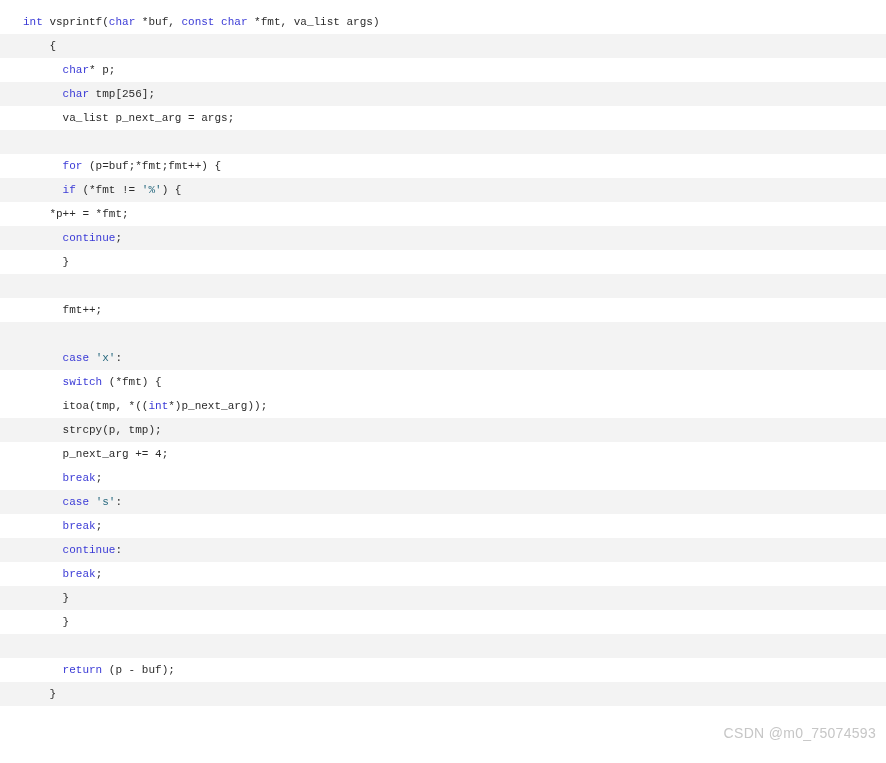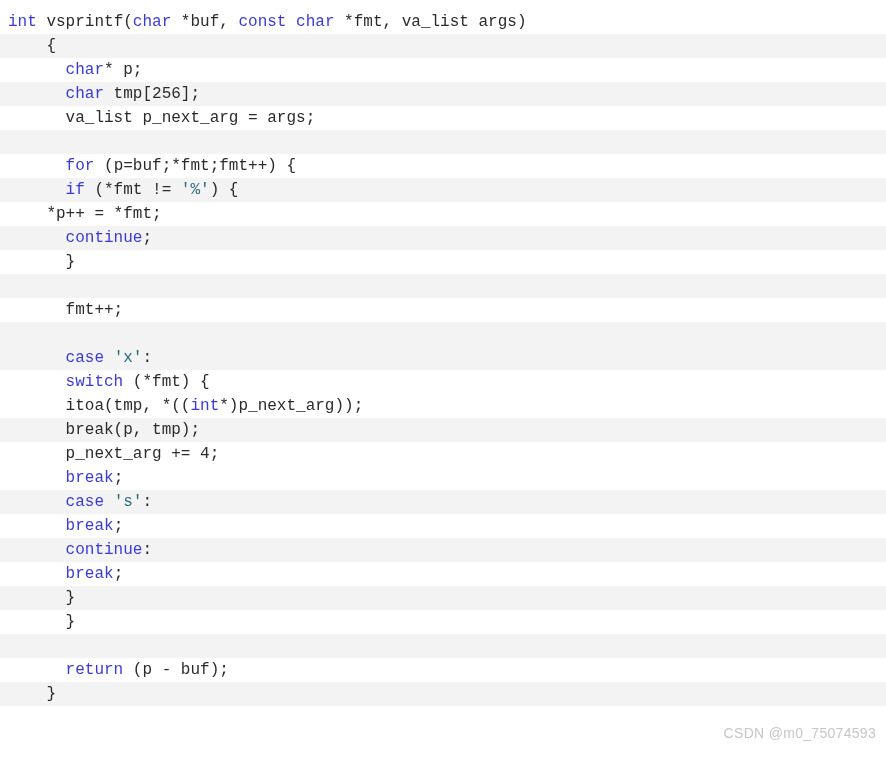--- a/index.html
+++ b/index.html
@@ -20,25 +20,25 @@
     width: 886px;
     height: 763px;
     background: #ffffff;
     padding-top: 10px;
     box-sizing: border-box;
   }
 
   .code-line {
     height: 24px;
     line-height: 24px;
-    font-size: 16px;
+    font-size: 11px;
     white-space: pre;
     color: #2b2b2b;
     background: #ffffff;
-    padding-left: 8px;
+    padding-left: 23px;
     box-sizing: border-box;
     letter-spacing: 0px;
   }
   .code-line.alt {
     background: #f3f3f3;
   }
 
   .kw        { color: #3a3ad6; }
   .str       { color: #2b6b80; }
   .plain     { color: #2b2b2b; }
@@ -69,21 +69,21 @@
       <div class="code-line alt"><span>      </span><span class="kw">if</span><span class="plain"> (*fmt != </span><span class="str">'%'</span><span class="plain">) {</span></div>
       <div class="code-line"><span>    </span><span class="plain">*p++ = *fmt;</span></div>
       <div class="code-line alt"><span>      </span><span class="kw">continue</span><span class="plain">;</span></div>
       <div class="code-line"><span>      </span><span class="plain">}</span></div>
       <div class="code-line alt"><span></span></div>
       <div class="code-line"><span>      </span><span class="plain">fmt++;</span></div>
       <div class="code-line alt"><span></span></div>
       <div class="code-line alt"><span>      </span><span class="kw">case</span><span class="plain"> </span><span class="str">'x'</span><span class="plain">:</span></div>
       <div class="code-line"><span>      </span><span class="kw">switch</span><span class="plain"> (*fmt) {</span></div>
       <div class="code-line"><span>      </span><span class="plain">itoa(tmp, *((</span><span class="kw">int</span><span class="plain">*)p_next_arg));</span></div>
-      <div class="code-line alt"><span>      </span><span class="plain">break(p, tmp);</span></div>
+      <div class="code-line alt"><span>      </span><span class="plain">strcpy(p, tmp);</span></div>
       <div class="code-line"><span>      </span><span class="plain">p_next_arg += 4;</span></div>
       <div class="code-line"><span>      </span><span class="kw">break</span><span class="plain">;</span></div>
       <div class="code-line alt"><span>      </span><span class="kw">case</span><span class="plain"> </span><span class="str">'s'</span><span class="plain">:</span></div>
       <div class="code-line"><span>      </span><span class="kw">break</span><span class="plain">;</span></div>
       <div class="code-line alt"><span>      </span><span class="kw">continue</span><span class="plain">:</span></div>
       <div class="code-line"><span>      </span><span class="kw">break</span><span class="plain">;</span></div>
       <div class="code-line alt"><span>      </span><span class="plain">}</span></div>
       <div class="code-line"><span>      </span><span class="plain">}</span></div>
       <div class="code-line alt"><span></span></div>
       <div class="code-line"><span>      </span><span class="kw">return</span><span class="plain"> (p - buf);</span></div>

